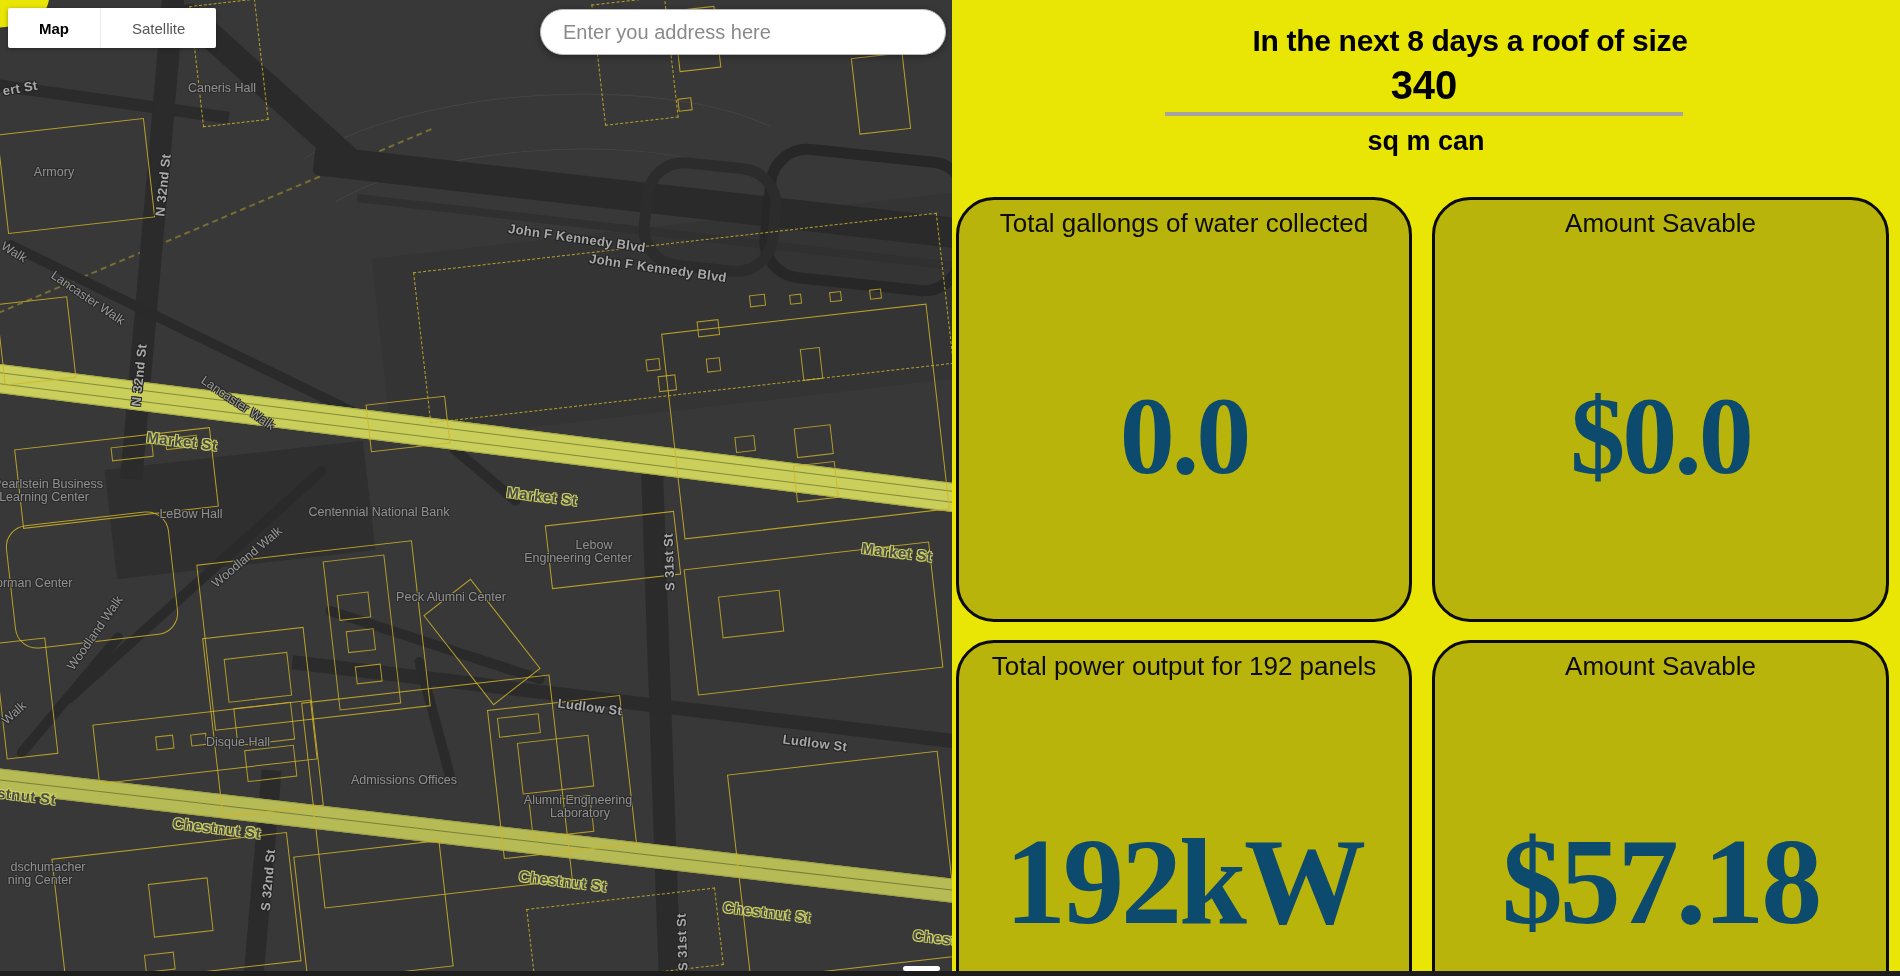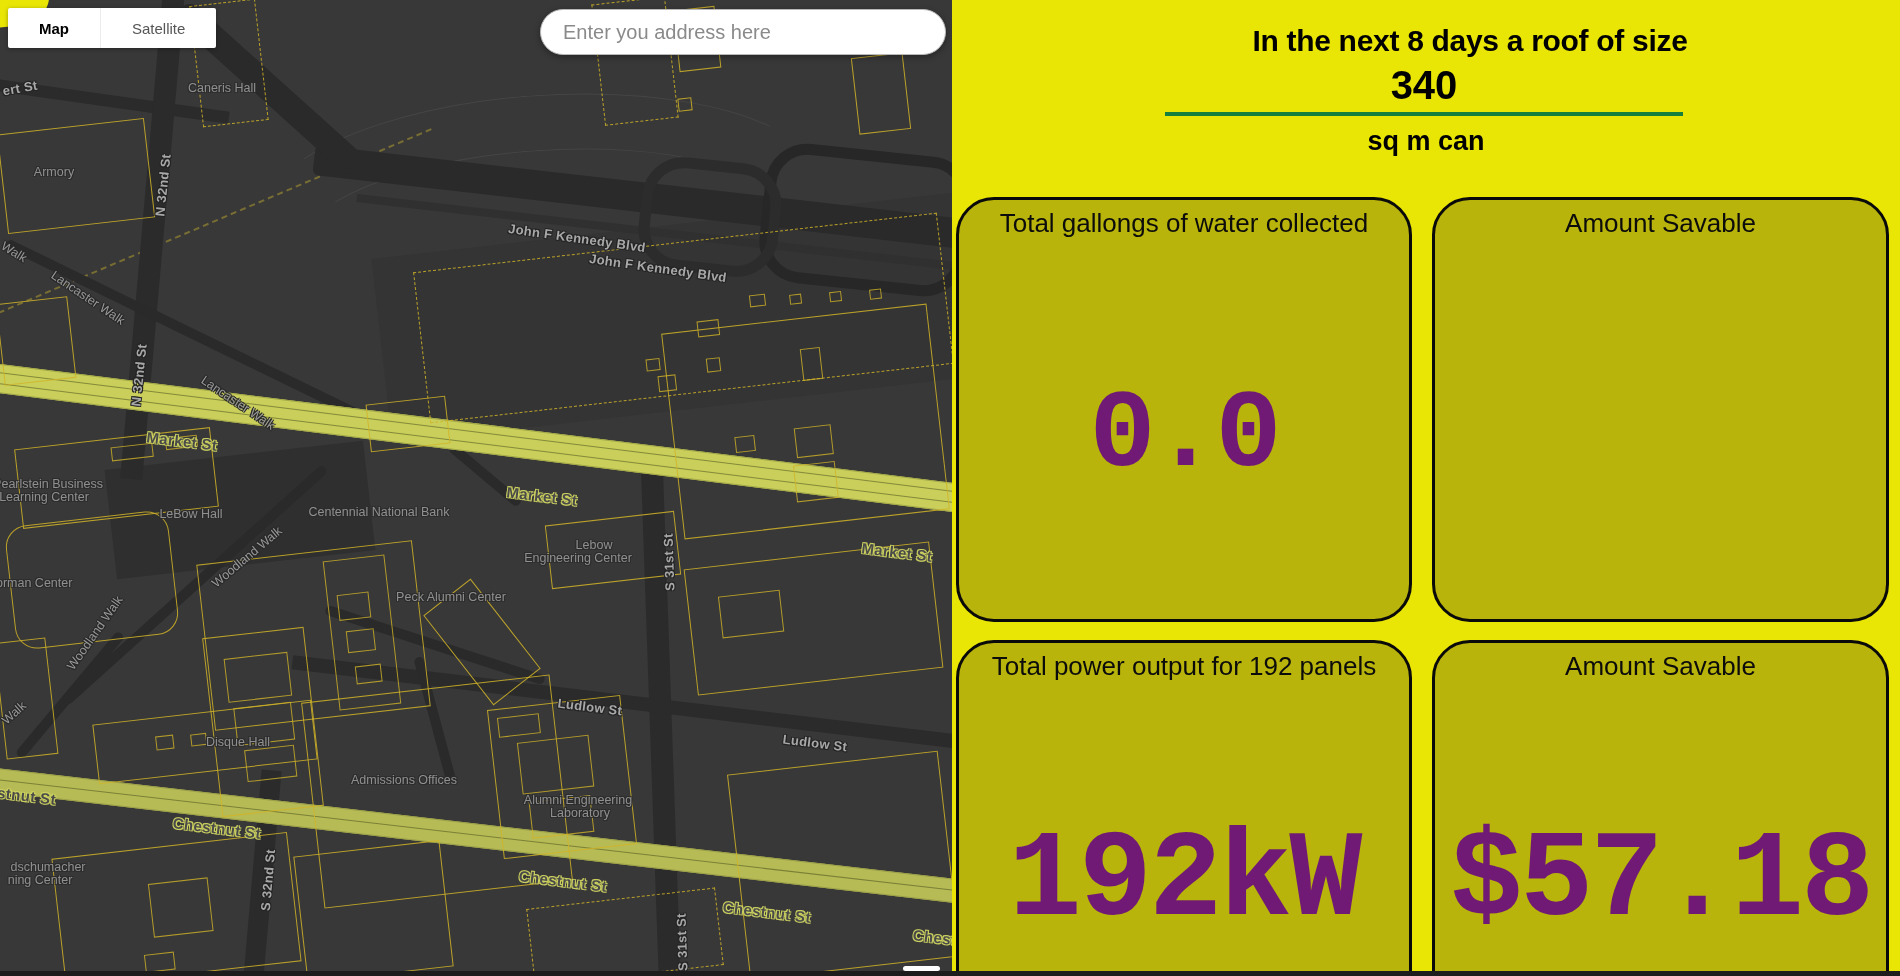--- a/index.html
+++ b/index.html
@@ -47,32 +47,32 @@
         border:1px solid #b9b9b9;box-shadow:0 2px 6px rgba(0,0,0,.35);padding:0 22px;
         font-size:20px;color:#333;background:#fff;z-index:30;font-family:"Liberation Sans",sans-serif;}
   #search::placeholder{color:#8a8a8a;}
   #whitedash{position:absolute;left:903px;top:966px;width:37px;height:5px;background:#fff;
         border-radius:2.5px;z-index:61;}
   #bottombar{position:absolute;left:0;top:971px;width:1900px;height:5px;background:#1d1d1d;z-index:60;}
 
   
   #panel{position:absolute;left:952px;top:0;width:948px;height:976px;background:#e9e606;color:#000;}
   #p-line1{position:absolute;top:24px;width:100%;text-align:center;font-size:30px;font-weight:700;letter-spacing:-.3px;margin-left:44px;}
-  #roof-wrap{position:absolute;left:213px;top:58px;width:518px;border-bottom:4px solid #15803d;}
+  #roof-wrap{position:absolute;left:213px;top:58px;width:518px;border-bottom:4px solid #a3a3a3;}
   #roof{width:100%;height:54px;background:transparent;border:none;outline:none;text-align:center;
         font-size:40px;font-weight:700;color:#000;padding:0;font-family:"Liberation Sans",sans-serif;}
   #p-line2{position:absolute;top:126px;width:100%;text-align:center;font-size:27px;font-weight:700;}
   #cards{position:absolute;left:4px;top:197px;display:grid;
          grid-template-columns:456px 457px;grid-template-rows:425px 430px;gap:18px 20px;}
   .card{position:relative;display:flex;flex-direction:column;background:#b9b40b;
         border:3px solid #0a0a0a;border-radius:38px;overflow:hidden;box-sizing:border-box;}
   .card-title{margin-top:8px;text-align:center;font-size:26px;color:#0c0c0c;white-space:nowrap;}
   .card-value-wrap{flex:1;display:flex;align-items:center;justify-content:center;padding-top:14px;}
-  .card-value{font-family:Liberation Mono, monospace;font-weight:700;
-        letter-spacing:-3px;color:#701a75;line-height:1;}
+  .card-value{font-family:Liberation Serif, serif;font-weight:700;
+        letter-spacing:-3px;color:#0c4a6e;line-height:1;}
   .row1 .card-value{font-size:110px;}
   .row2 .card-value{font-size:122px;}
 </style>
 </head>
 <body>
 
 <div id="map">
 
   <div class="shade" style="left:380px;top:225px;width:590px;height:185px;background:#343434;transform:rotate(-6.5deg);"></div>
   <div class="shade" style="left:110px;top:455px;width:260px;height:110px;background:#2f2f2f;transform:rotate(-6.5deg);"></div>
@@ -235,20 +235,23 @@
 
   <div id="cards">
     <div class="card row1">
       <div class="card-title">Total gallongs of water collected</div>
       <div class="card-value-wrap">
         <div class="card-value">0.0</div>
       </div>
     </div>
     <div class="card row1">
       <div class="card-title">Amount Savable</div>
+      <div class="card-value-wrap">
+        <div class="card-value">$0.0</div>
+      </div>
     </div>
     <div class="card row2">
       <div class="card-title">Total power output for 192 panels</div>
       <div class="card-value-wrap">
         <div class="card-value">192kW</div>
       </div>
     </div>
     <div class="card row2">
       <div class="card-title">Amount Savable</div>
       <div class="card-value-wrap">

